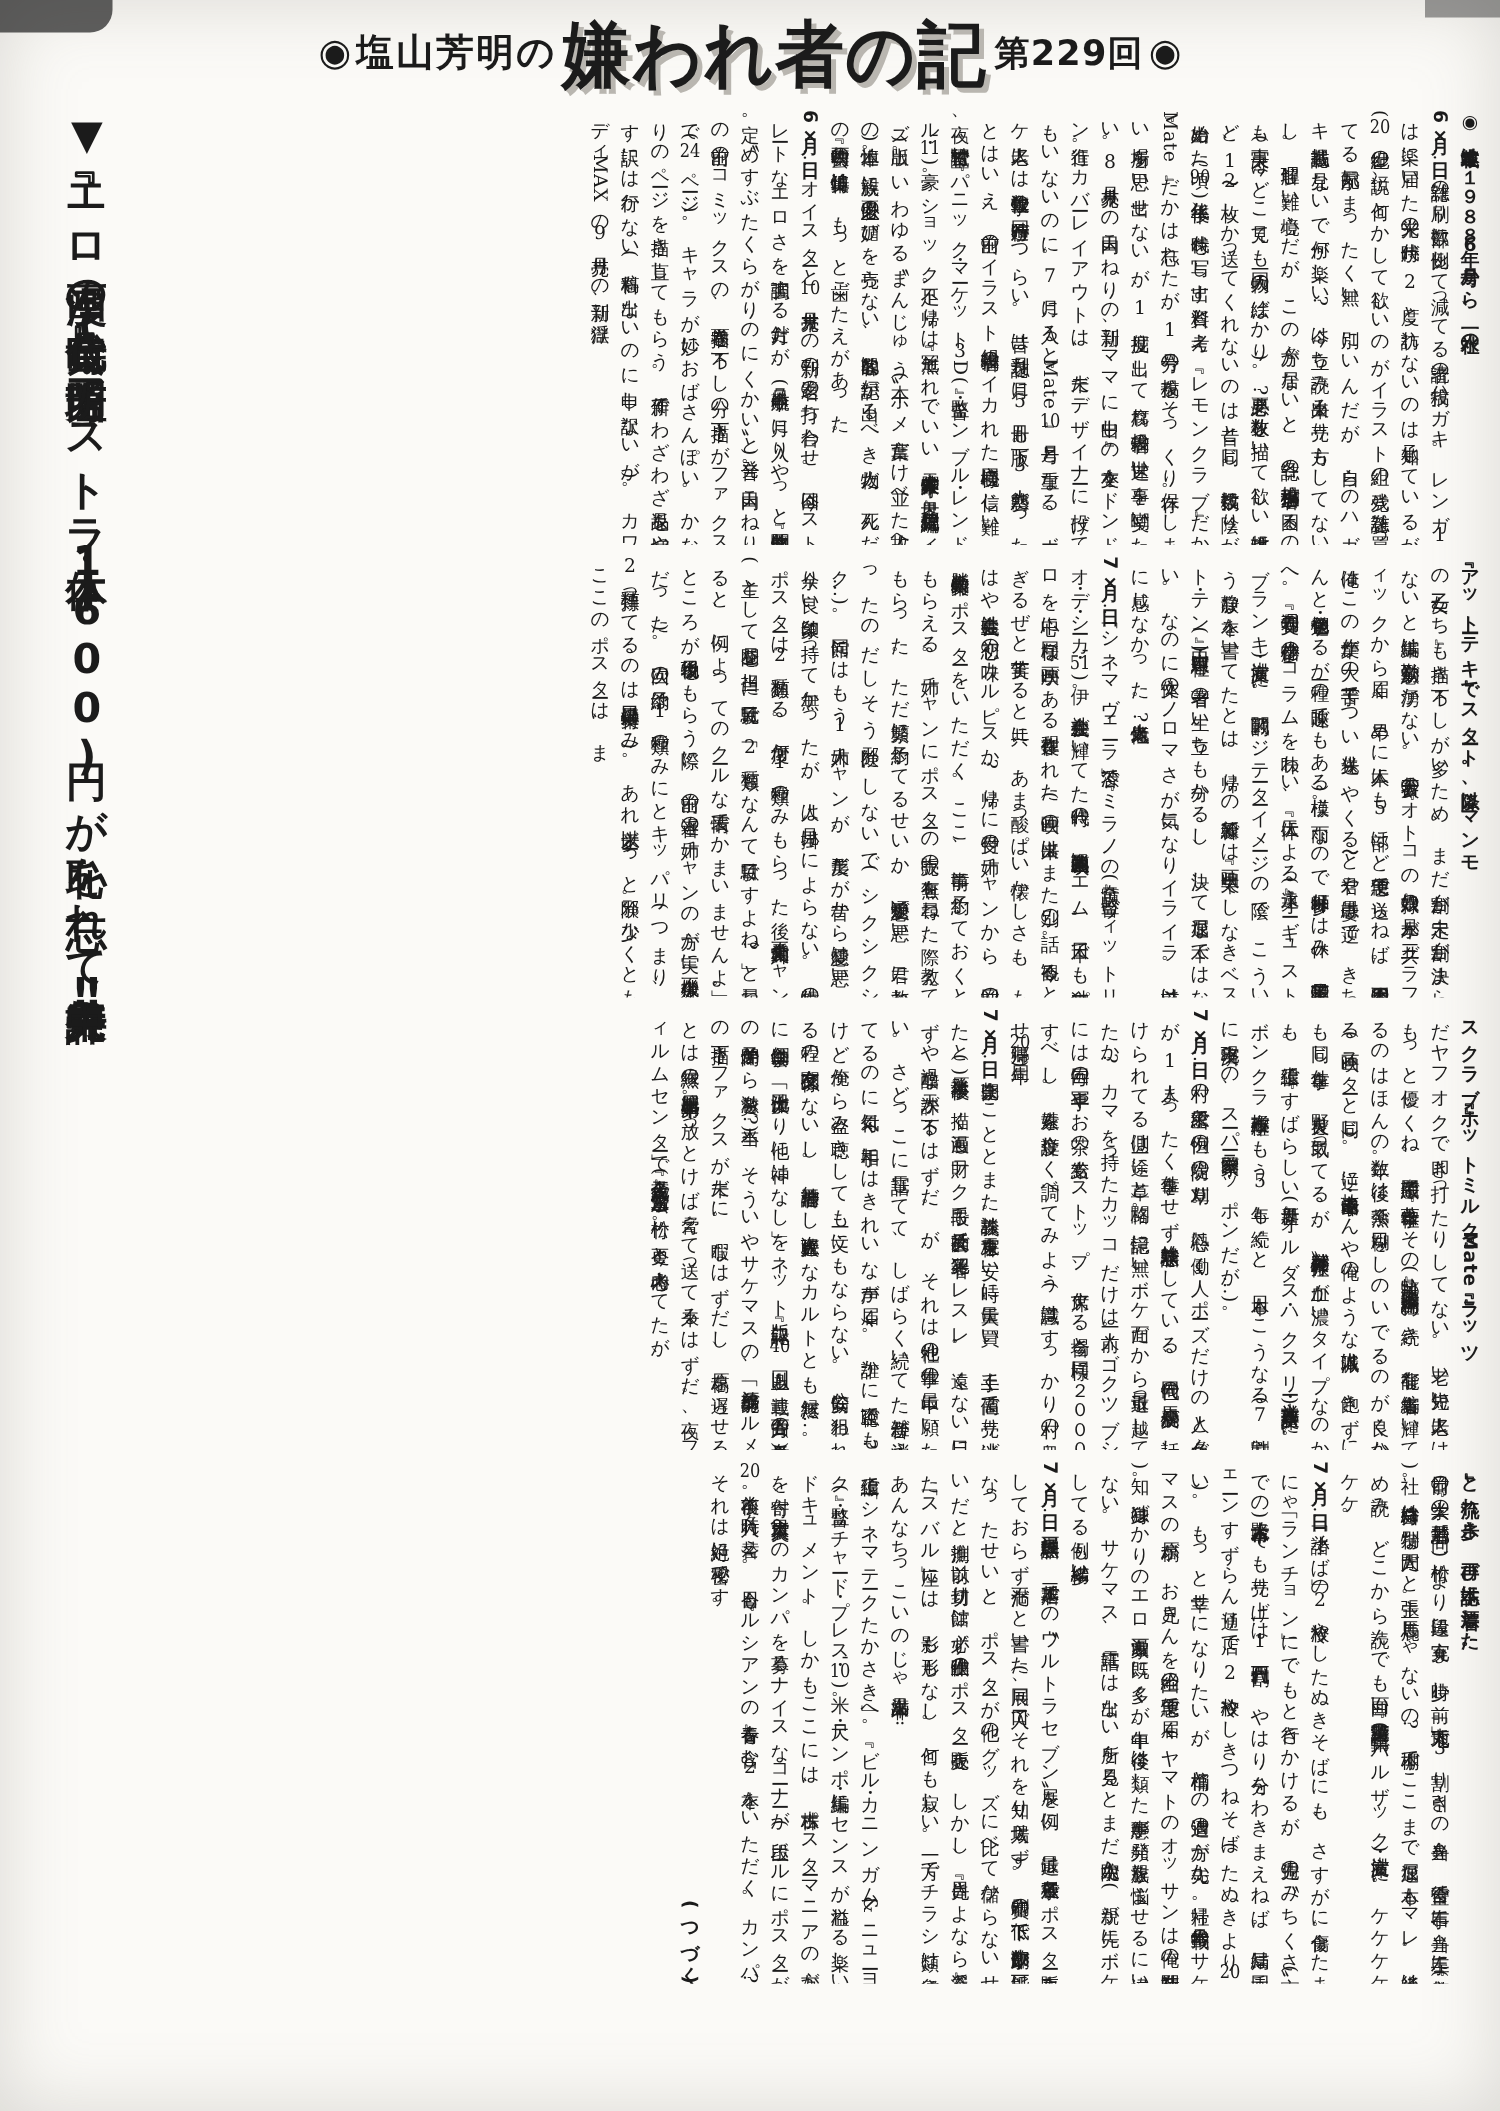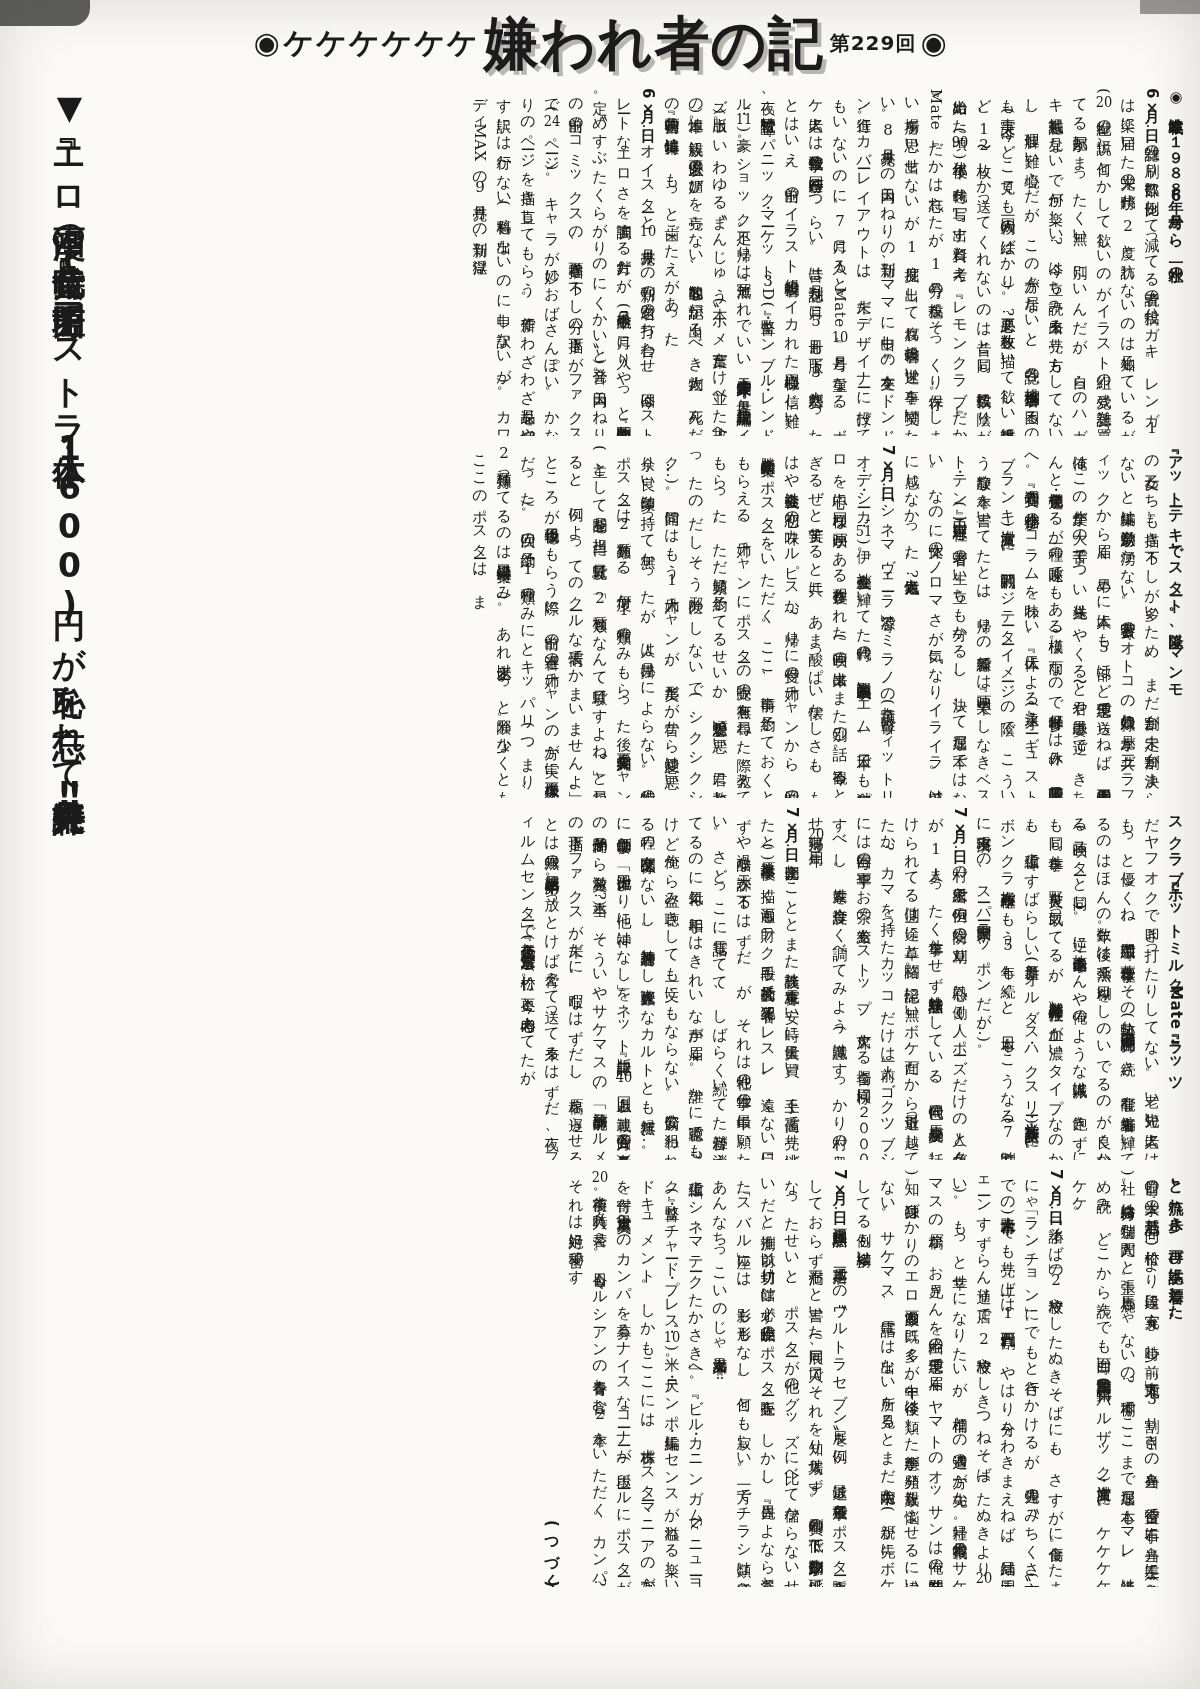--- a/index.html
+++ b/index.html
@@ -20,21 +20,21 @@
     gap:4px;padding-top:10px;height:66px;
     font-family:"DejaVu Sans","Liberation Sans",sans-serif;
   }
   .m-mark{font-size:30px;font-weight:900;line-height:1;}
   .m-author{font-size:30px;font-weight:900;letter-spacing:2px;line-height:1;}
   .m-title{
     font-size:55px;font-weight:900;letter-spacing:1px;line-height:1;
     text-shadow:4px 4px 0 #b9b6b0;
     transform:scaleY(1.05);
   }
-  .m-episode{font-size:20px;font-weight:900;letter-spacing:1px;line-height:1;margin-left:2px;}
+  .m-episode{font-size:28px;font-weight:900;letter-spacing:1px;line-height:1;margin-left:2px;}
   
   .content{
     display:flex;flex-direction:row;
     padding:12px 12px 0 26px;gap:16px;height:1520px;
   }
   .sidebar{width:86px;flex:none;}
   .sidebar-headline{
     writing-mode:vertical-rl;text-orientation:upright;
     height:1500px;width:86px;
     font-family:"DejaVu Sans","Liberation Sans",sans-serif;
@@ -74,21 +74,21 @@
 </style>
 </head>
 <body>
 
 <div class="page">
   <div class="smudge-top-left"></div>
   <div class="smudge-top-right"></div>
 
   <div class="masthead">
     <span class="m-mark">◉</span>
-    <span class="m-author">ケケケケケケ</span>
+    <span class="m-author">塩山芳明の</span>
     <span class="m-title">嫌われ者の記</span>
     <span class="m-episode">第229回</span>
     <span class="m-mark">◉</span>
   </div>
 
   <div class="content">
     <div class="sidebar">
       <div class="sidebar-headline">▼『エロ漫画の黄金時代』(塩山芳明・アストラ・本体1600円)が恥を忘れて大好評発売中‼</div>
     </div>
     <div class="bands">

